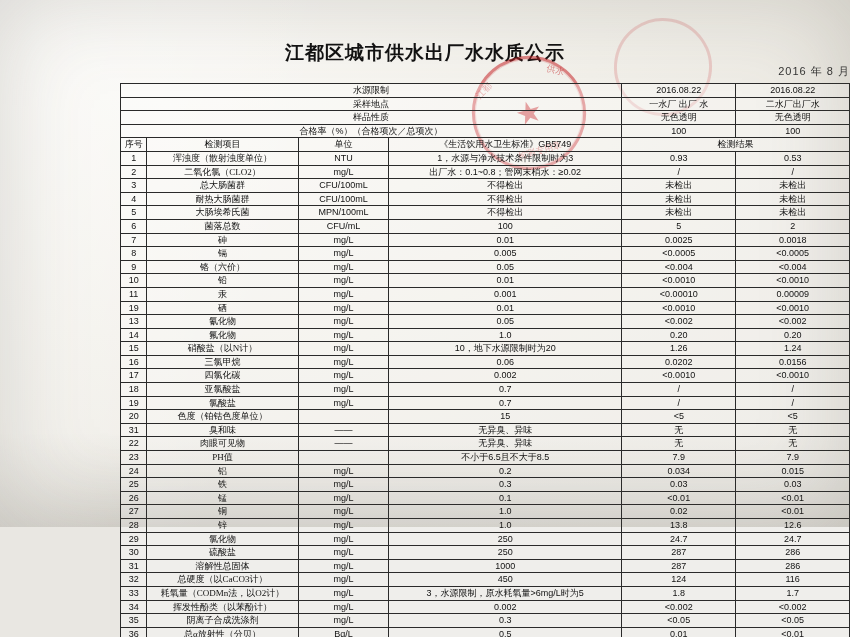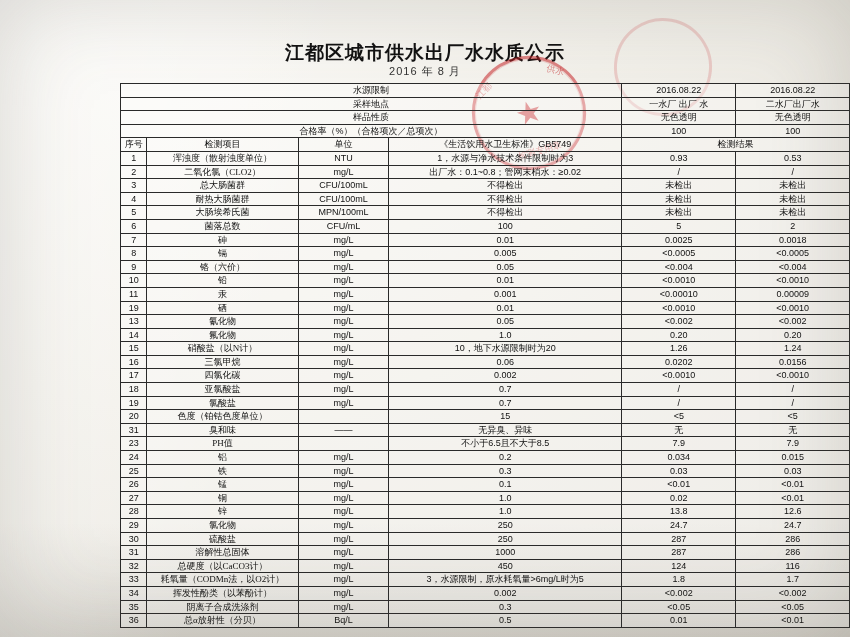--- a/index.html
+++ b/index.html
@@ -3,38 +3,38 @@
 <meta charset="utf-8">
 <style>
   html,body{margin:0;padding:0;}
   body{
     width:850px;height:637px;overflow:hidden;
     background:#e9e7e2;
     font-family:"Liberation Sans","DejaVu Sans",sans-serif;
     color:#1a1a1a;
   }
   #sheet{
-    position:absolute;left:0;top:0;width:850px;height:637px;
+    position:absolute;left:0;top:0;width:850px;height:527px;
     background:
       radial-gradient(ellipse at 20% 0%, #fbfaf7 0%, #f2f0ea 45%, #e6e3dc 100%);
   }
   
   #sheet:before{
     content:"";position:absolute;left:0;top:0;right:0;bottom:0;
     background:linear-gradient(105deg, rgba(255,255,255,0.55) 0%, rgba(255,255,255,0) 35%),
                linear-gradient(0deg, rgba(120,115,105,0.18) 0%, rgba(0,0,0,0) 18%);
     pointer-events:none;
   }
   .title{
     position:absolute;left:0;right:0;top:40px;text-align:center;
     font-family:"DejaVu Sans","Liberation Sans",sans-serif;
     font-size:19px;font-weight:bold;letter-spacing:1px;color:#111;
   }
   .subtitle{
-    position:absolute;left:0;right:0;top:64px;text-align:center;
+    position:absolute;left:0;right:0;top:64px;text-align:right;
     font-size:11px;color:#333;letter-spacing:1px;
   }
   
   .seal{
     position:absolute;left:472px;top:56px;width:108px;height:108px;
     border:3px solid rgba(198,38,42,0.55);border-radius:50%;
     transform:rotate(-16deg);
     pointer-events:none;
     box-shadow:inset 0 0 0 1px rgba(198,38,42,0.18);
   }
@@ -300,20 +300,28 @@
         </tr>
       <tr>
           <td class="idx">31</td>
           <td class="item">臭和味</td>
           <td class="unit">——</td>
           <td class="std">无异臭、异味</td>
           <td class="res">无</td>
           <td class="res">无</td>
         </tr>
       <tr>
+          <td class="idx">22</td>
+          <td class="item">肉眼可见物</td>
+          <td class="unit">——</td>
+          <td class="std">无异臭、异味</td>
+          <td class="res">无</td>
+          <td class="res">无</td>
+        </tr>
+      <tr>
           <td class="idx">23</td>
           <td class="item">PH值</td>
           <td class="unit"></td>
           <td class="std">不小于6.5且不大于8.5</td>
           <td class="res">7.9</td>
           <td class="res">7.9</td>
         </tr>
       <tr>
           <td class="idx">24</td>
           <td class="item">铝</td>

